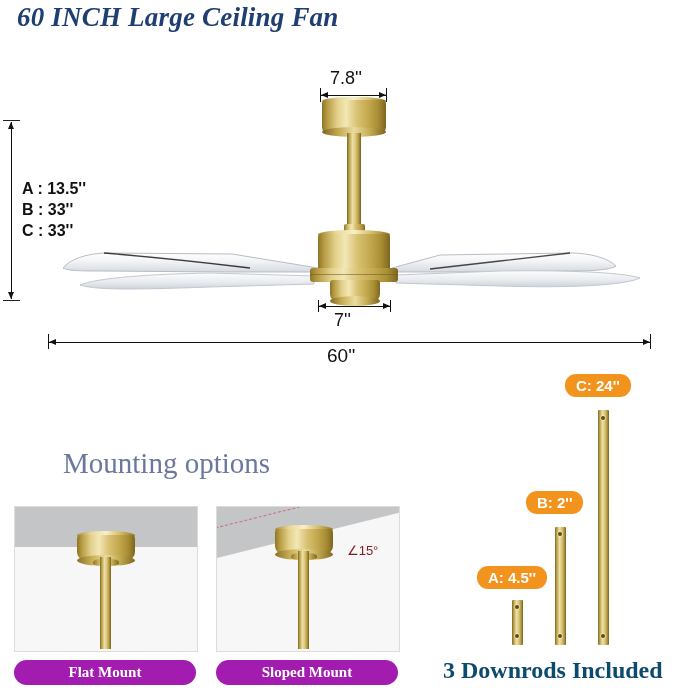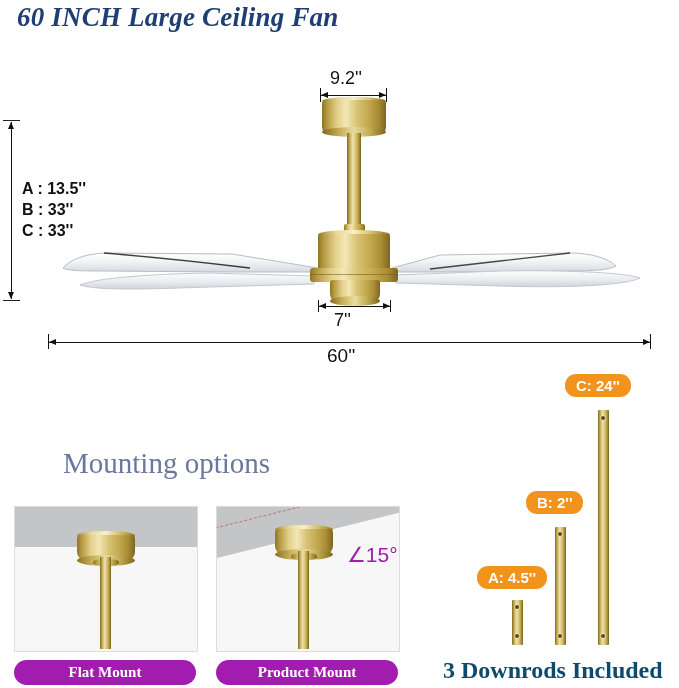--- a/index.html
+++ b/index.html
@@ -122,21 +122,21 @@
   .ceil-flat{position:absolute;left:0;top:0;width:182px;height:40px;background:#c3c5c7;}
   .ceil-slope{
     position:absolute;left:-20px;top:-34px;width:240px;height:90px;background:#c3c5c7;
     transform:rotate(-14deg);transform-origin:left bottom;
   }
   .slope-dash{
     position:absolute;left:-16px;top:24px;width:226px;height:0;
     border-top:1px dashed #c9707a;transform:rotate(-14deg);transform-origin:left center;
   }
   .angle-lbl{
-    position:absolute;left:130px;top:36px;font-size:21px;color:#a21caf;white-space:nowrap;
+    position:absolute;left:130px;top:36px;font-size:13px;color:#7f1d1d;white-space:nowrap;
   }
   .pill{
     position:absolute;width:182px;height:25px;border-radius:13px;
     background:#a21caf;color:#fff;
     font-family:"Liberation Serif", serif;font-weight:bold;font-size:15px;
     display:flex;align-items:center;justify-content:center;
   }
   .pill-a{left:14px;top:660px;}
   .pill-b{left:216px;top:660px;}
 
@@ -204,21 +204,21 @@
     <div class="motor-top"></div>
     <div class="motor brass-h"></div>
 
     <div class="hub brass-h"></div>
     <div class="hub-line"></div>
 
     <div class="lightkit brass-h"></div>
     <div class="lightkit-bot"></div>
   </div>
 
-  <div class="dim-lbl dim-59">9.2''</div>
+  <div class="dim-lbl dim-59">7.8''</div>
   <div class="cap-v" style="left:320px;top:88px;height:14px;"></div>
   <div class="cap-v" style="left:386px;top:88px;height:14px;"></div>
   <div class="hline" style="left:321px;top:95px;width:65px;"></div>
   <div class="arrow arr-l" style="left:321px;top:91.5px;"></div>
   <div class="arrow arr-r" style="left:379px;top:91.5px;"></div>
 
   <div class="dim-lbl dim-7">7''</div>
   <div class="cap-v" style="left:318px;top:300px;height:12px;"></div>
   <div class="cap-v" style="left:390px;top:300px;height:12px;"></div>
   <div class="hline" style="left:319px;top:306px;width:71px;"></div>
@@ -259,21 +259,21 @@
   <div class="panel panel-b">
     <div class="ceil-slope"></div>
     <div class="slope-dash"></div>
     <div class="angle-lbl">∠15°</div>
     <div class="m-canopy-top" style="left:58px;top:18px;"></div>
     <div class="m-canopy brass-h" style="left:58px;top:22px;"></div>
     <div class="m-canopy-bot" style="left:58px;top:42px;"></div>
     <div class="m-clip" style="left:74px;top:46px;"></div>
     <div class="m-rod brass-rod2" style="left:81px;top:44px;height:98px;"></div>
   </div>
-  <div class="pill pill-b">Product Mount</div>
+  <div class="pill pill-b">Sloped Mount</div>
 
   <div class="badge" style="left:477px;top:566px;">A: 4.5''</div>
   <div class="drod brass-rod2" style="left:512px;top:600px;width:11px;height:45px;">
     <div class="drod-hole" style="left:3px;top:5px;"></div>
     <div class="drod-hole" style="left:3px;top:34px;"></div>
   </div>
 
   <div class="badge" style="left:526px;top:491px;">B: 2''</div>
   <div class="drod brass-rod2" style="left:555px;top:527px;width:11px;height:118px;">
     <div class="drod-hole" style="left:3px;top:5px;"></div>

